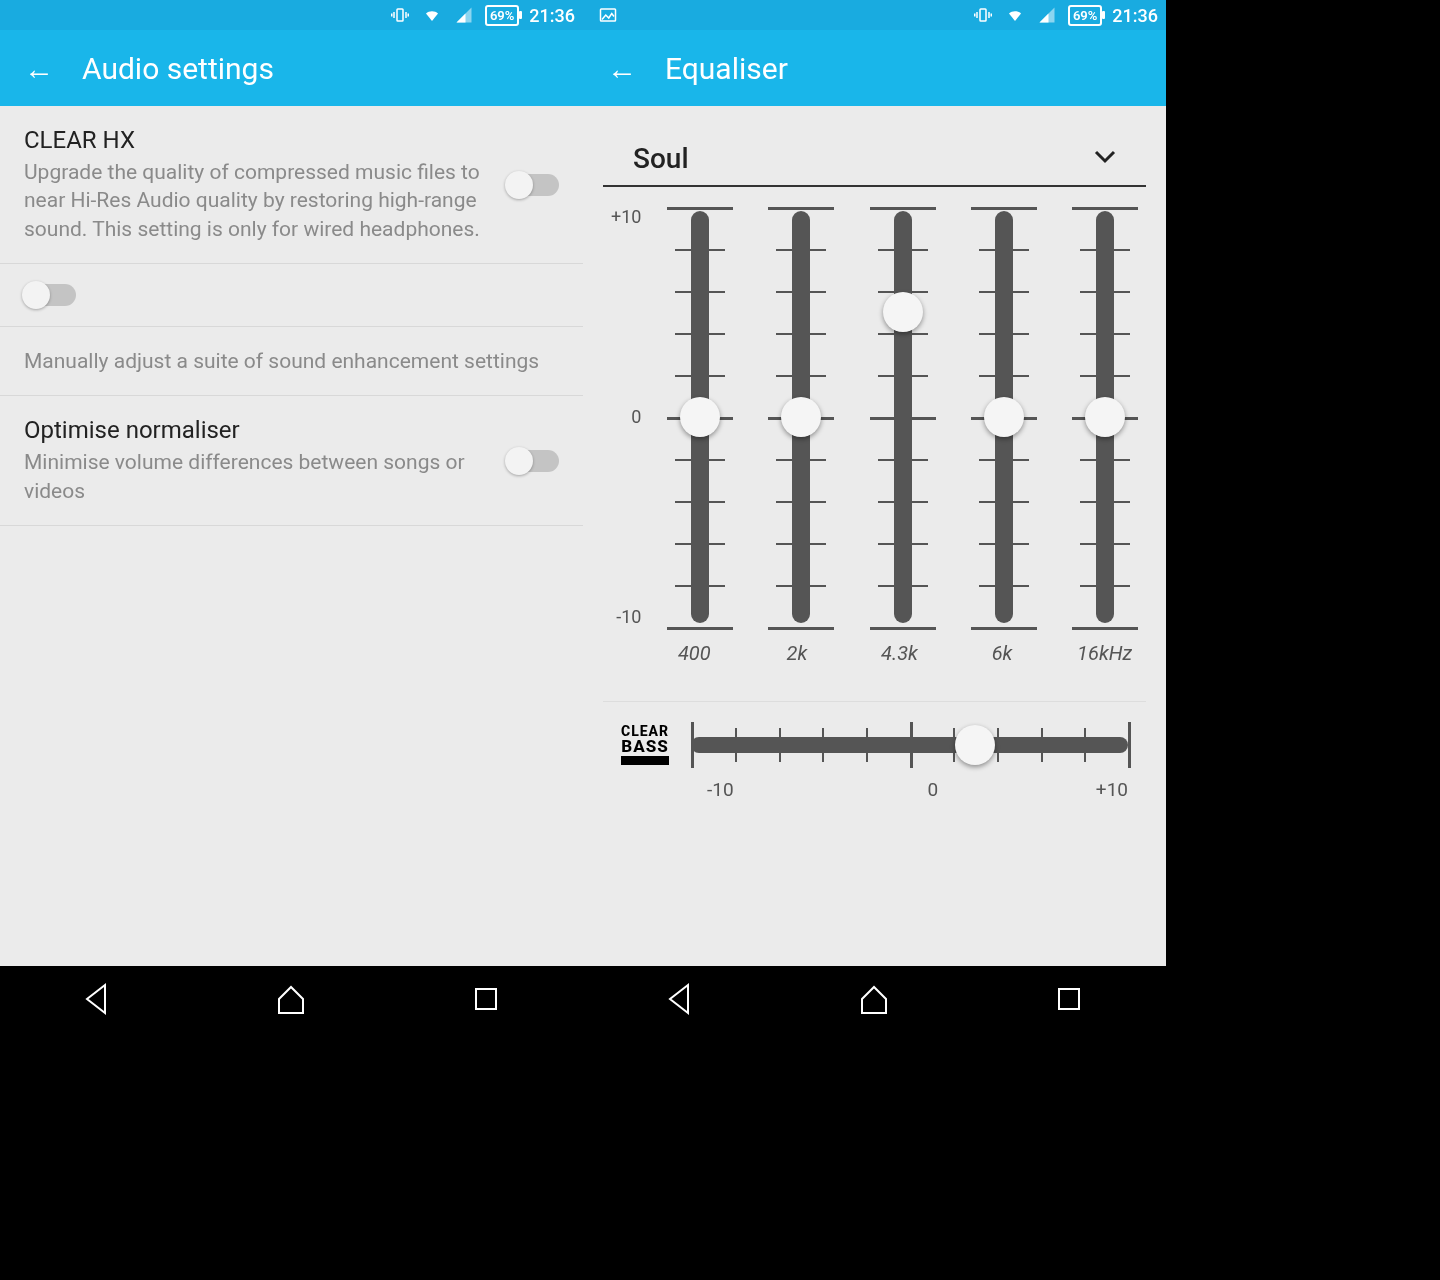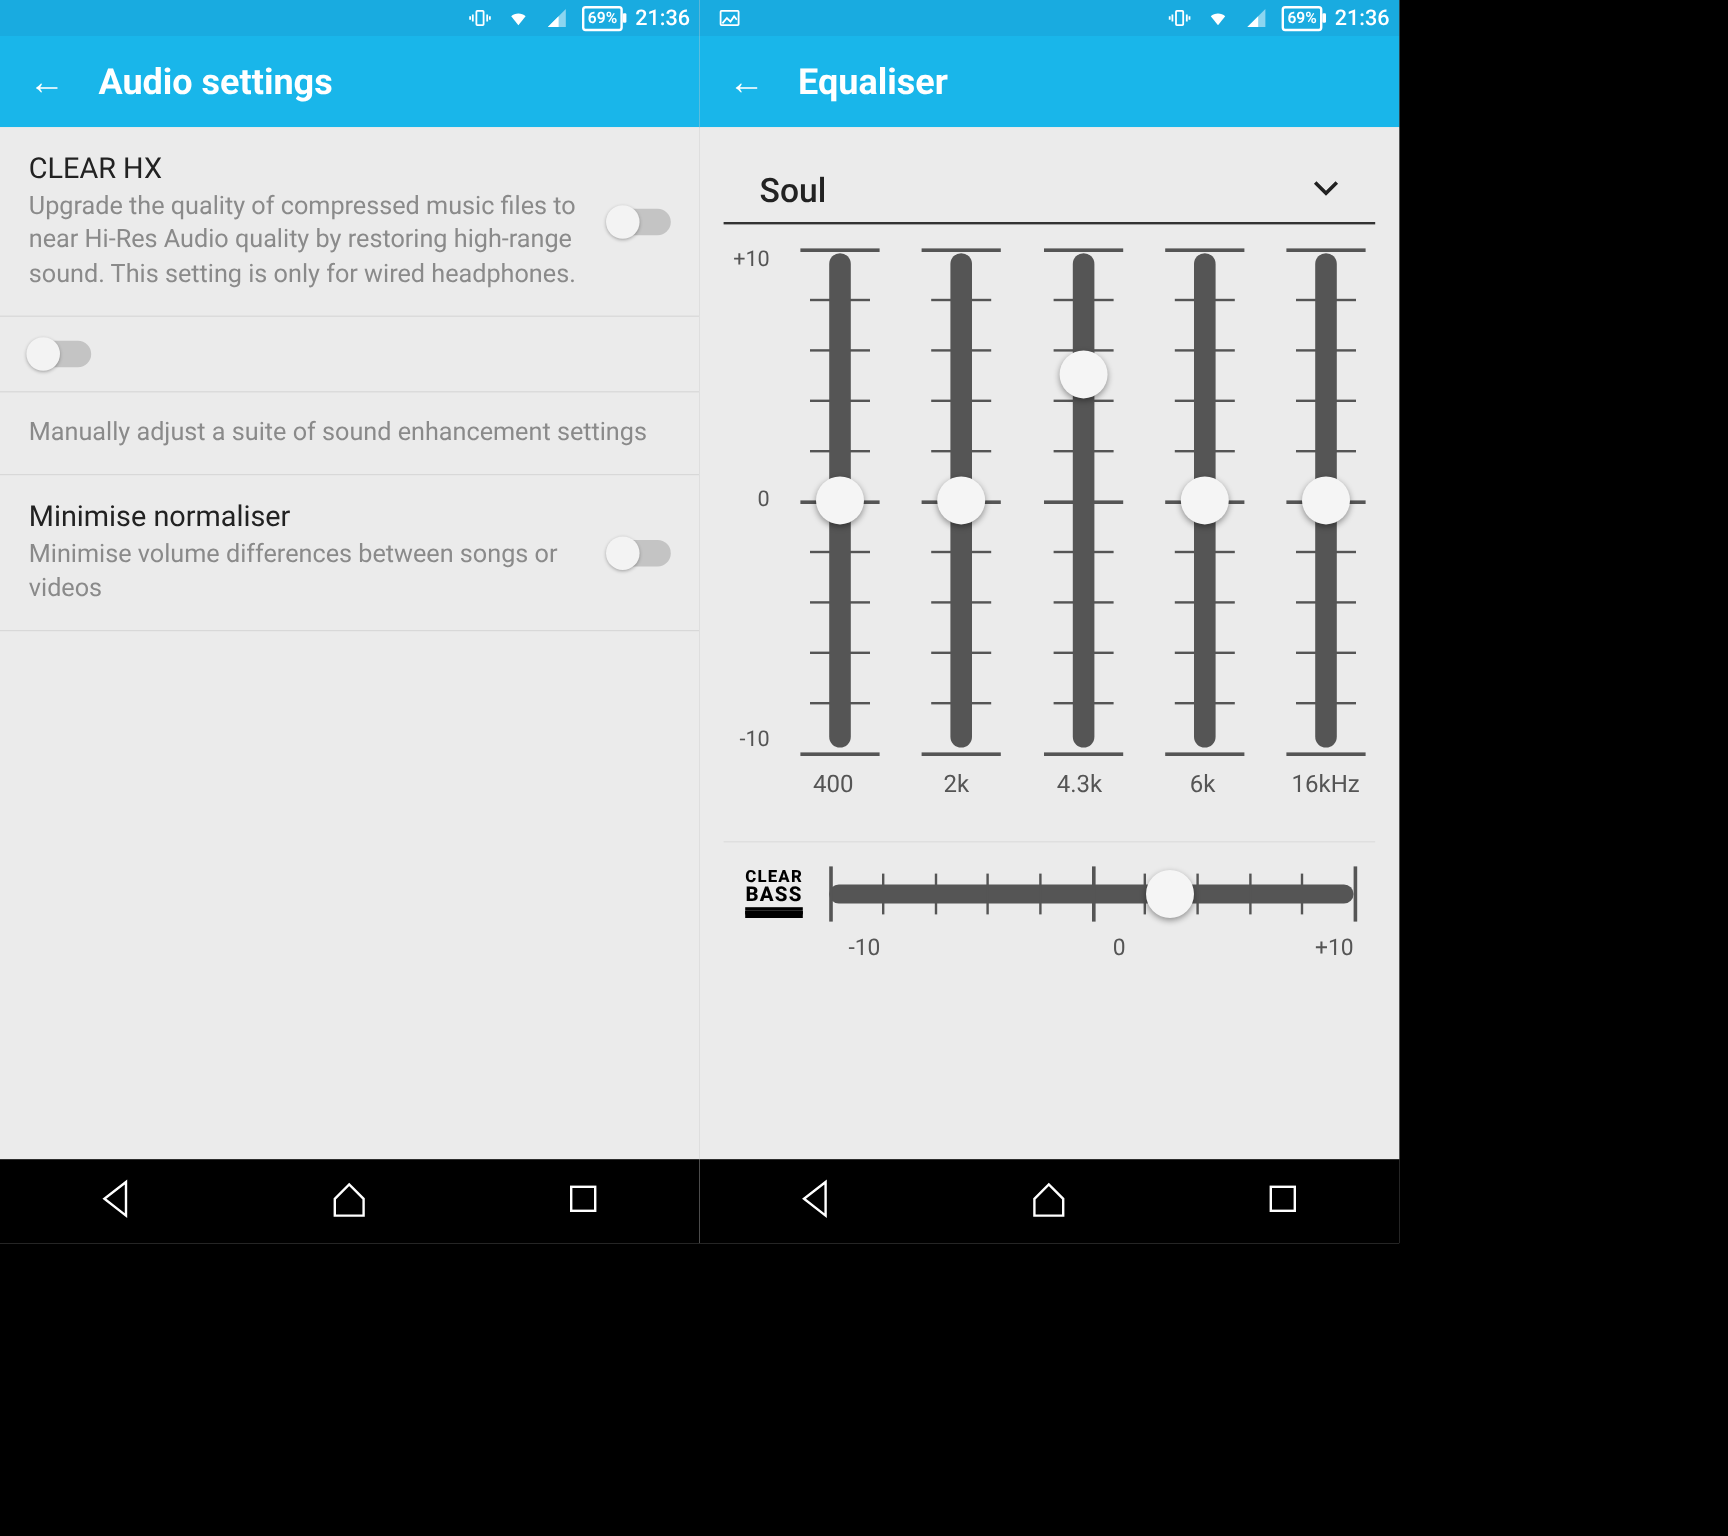--- a/index.html
+++ b/index.html
@@ -3,21 +3,21 @@
 <meta charset="utf-8">
 <style>
   * { box-sizing: border-box; margin: 0; padding: 0; }
   html, body { width: 1440px; height: 1280px; font-family: Roboto, Arial, sans-serif; background: #000; overflow: hidden; }
   .container { display: flex; width: 1350px; height: 1036px; margin: 0; background: #000; }
   .phone { width: 583px; height: 1036px; background: #ebebeb; display: flex; flex-direction: column; position: relative; }
   .statusbar { height: 30px; background: #19abe0; display: flex; align-items: center; justify-content: flex-end; padding: 0 8px; gap: 10px; color: #fff; font-size: 18px; font-weight: 500; }
   .statusbar .left-icon { margin-right: auto; margin-left: 6px; }
   .titlebar { height: 76px; background: #19b6ea; display: flex; align-items: center; gap: 28px; padding-left: 24px; color: #fff; }
   .titlebar .arrow { font-size: 30px; }
-  .titlebar .title { font-size: 30px; font-weight: 700; }
+  .titlebar .title { font-size: 30px; font-weight: 400; }
   .content { flex: 1; background: #ebebeb; overflow: hidden; }
   .setting-row { padding: 20px 24px 20px 24px; border-bottom: 1px solid #d8d8d8; display: flex; align-items: center; }
   .setting-text { flex: 1; padding-right: 10px; }
   .setting-title { font-size: 24px; color: #222; margin-bottom: 4px; }
   .setting-desc { font-size: 21px; color: #8a8a8a; line-height: 1.35; }
   .toggle { width: 52px; height: 22px; background: #c4c4c4; border-radius: 12px; position: relative; flex-shrink: 0; }
   .toggle::after { content: ""; position: absolute; width: 28px; height: 28px; background: #f3f3f3; border-radius: 50%; top: -3px; left: -2px; box-shadow: 0 1px 3px rgba(0,0,0,.3); }
   .navbar { height: 70px; background: #000; display: flex; align-items: center; justify-content: space-around; }
   .navbar svg { width: 36px; height: 36px; stroke: #fff; fill: none; stroke-width: 2; }
 
@@ -28,21 +28,21 @@
   .eq-grid { display: flex; align-items: flex-start; padding-left: 18px; }
   .eq-ylabels { display: flex; flex-direction: column; justify-content: space-between; height: 420px; font-size: 18px; color: #555; text-align: right; padding-right: 8px; padding-top: 0; }
   .eq-ylabels span { height: 20px; line-height: 20px; }
   .eq-sliders { flex: 1; display: flex; justify-content: space-around; position: relative; height: 420px; }
   .band { position: relative; width: 90px; height: 420px; display: flex; justify-content: center; }
   .band .ticks { position: absolute; left: 50%; top: 0; transform: translateX(-50%); width: 50px; height: 100%; }
   .band .ticks div { position: absolute; left: 0; right: 0; height: 2px; background: #555; }
   .band .ticks .major { left: -8px; right: -8px; height: 3px; }
   .band .track { position: absolute; left: 50%; transform: translateX(-50%); width: 18px; top: 4px; bottom: 4px; background: #555; border-radius: 9px; }
   .band .thumb { position: absolute; left: 50%; transform: translate(-50%, -50%); width: 40px; height: 40px; background: #f5f5f5; border-radius: 50%; box-shadow: 0 2px 5px rgba(0,0,0,.4); }
-  .eq-xlabels { display: flex; padding-left: 50px; padding-top: 14px; }
+  .eq-xlabels { display: flex; padding-left: 50px; padding-top: 14px; font-style: italic; }
   .eq-xlabels span { flex: 1; text-align: center; font-size: 20px; color: #555; }
 
   .clearbass-box { margin: 26px 20px 0 20px; background: #ebebeb; padding: 20px 18px 12px 18px; border-top: 1px solid #ddd; }
   .cb-row { display: flex; align-items: center; gap: 22px; }
   .cb-logo { font-size: 14px; font-weight: 800; text-align: center; line-height: 1; letter-spacing: 1px; }
   .cb-logo .bass { font-size: 17px; border-bottom: 3px solid #000; padding-bottom: 1px; box-shadow: 0 3px 0 #000, 0 6px 0 #000; margin-bottom: 8px; display: block; }
   .cb-slider { flex: 1; position: relative; height: 46px; display: flex; align-items: center; }
   .cb-track { position: absolute; left: 0; right: 0; top: 50%; transform: translateY(-50%); height: 16px; background: #555; border-radius: 8px; }
   .cb-ticks { position: absolute; left: 0; right: 0; top: 0; bottom: 0; }
   .cb-ticks div { position: absolute; top: 6px; bottom: 6px; width: 2px; background: #555; }
@@ -101,21 +101,21 @@
         <div class="setting-row">
           <div class="toggle"></div>
         </div>
         <div class="setting-row">
           <div class="setting-text">
             <div class="setting-desc">Manually adjust a suite of sound enhancement settings</div>
           </div>
         </div>
         <div class="setting-row">
           <div class="setting-text">
-            <div class="setting-title">Minimise normaliser</div>
+            <div class="setting-title">Optimise normaliser</div>
             <div class="setting-desc">Minimise volume differences between songs or videos</div>
           </div>
           <div class="toggle"></div>
         </div>
       </div>
     <div class="navbar">
       <span><svg viewBox="0 0 36 36">
             <path d="M26 4 L8 18 L26 32 Z"></path>
           </svg></span>
       <span><svg viewBox="0 0 36 36">

